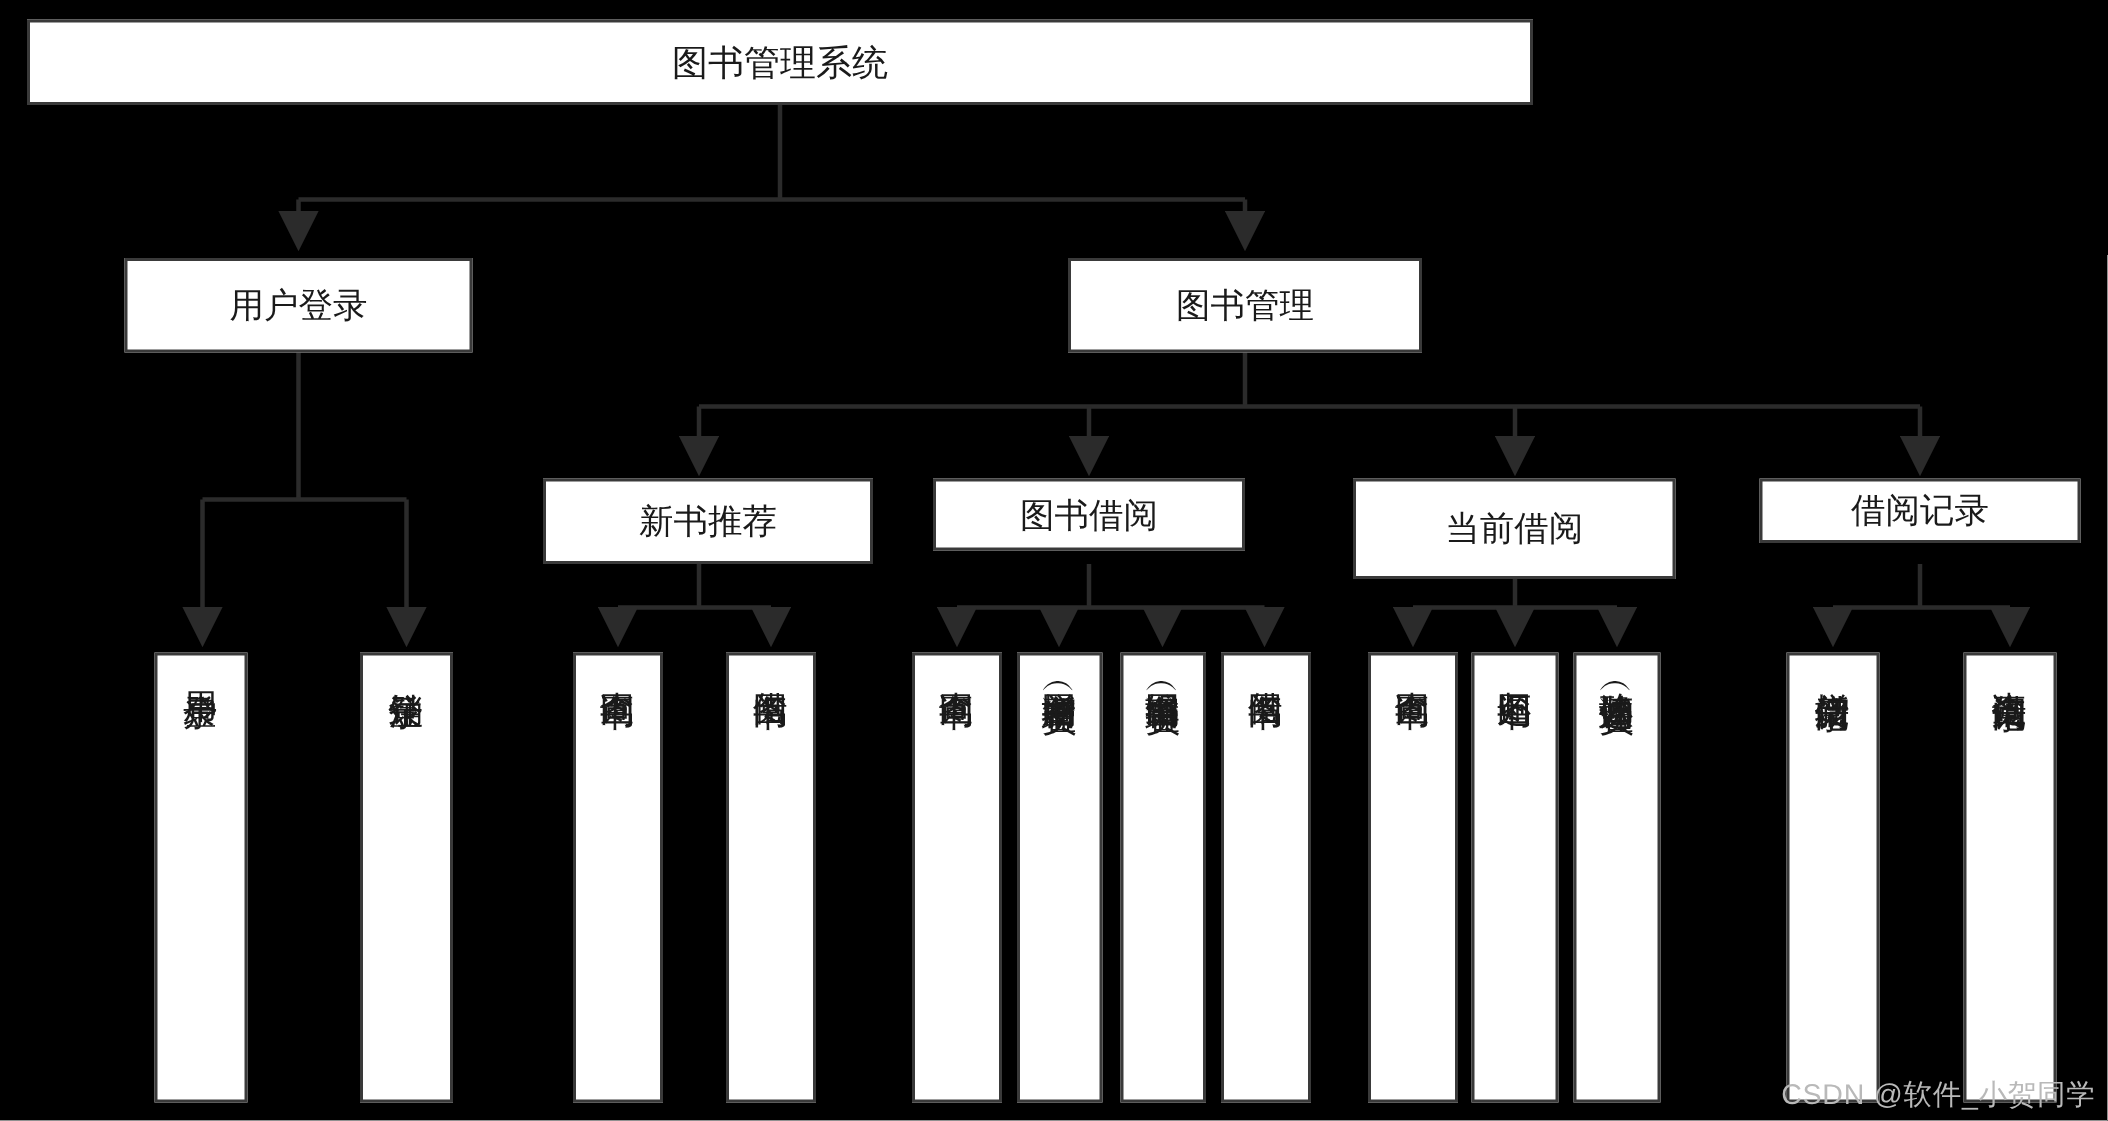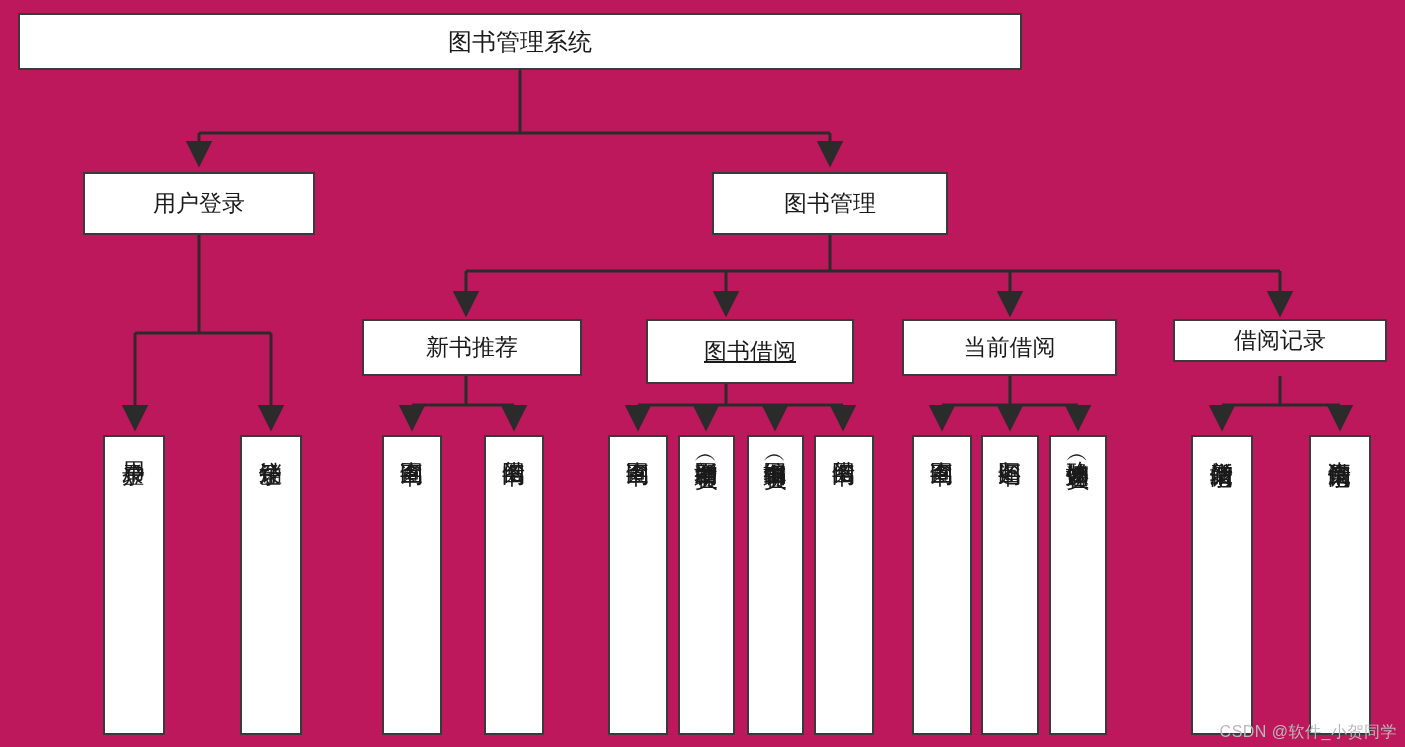--- a/index.html
+++ b/index.html
@@ -8,21 +8,21 @@
     padding: 0;
     background: #ffffff;
   }
   body {
     font-family: "Liberation Sans", "DejaVu Sans", sans-serif;
   }
   #canvas {
     position: relative;
     width: 1405px;
     height: 747px;
-    background: #be185d;
+    background: #000000;
     overflow: hidden;
   }
   #wires {
     position: absolute;
     left: 0;
     top: 0;
     width: 1405px;
     height: 747px;
     pointer-events: none;
   }
@@ -60,21 +60,21 @@
     color: #1a1a1a;
   }
   .leaf-mid {
     align-items: center;
     padding-top: 0;
   }
   .watermark {
     position: absolute;
     right: 8px;
     bottom: 4px;
-    font-size: 16px;
+    font-size: 19px;
     color: #b9b9b9;
     letter-spacing: 0.5px;
     white-space: nowrap;
   }
 </style>
 </head>
 <body>
 
 <div id="canvas">
 
@@ -135,24 +135,24 @@
   <div class="node lvl2" style="left:83px; top:172px; width:232px; height:63px;">
     <span>用户登录</span>
   </div>
   <div class="node lvl2" style="left:712px; top:172px; width:236px; height:63px;">
     <span>图书管理</span>
   </div>
 
   <div class="node lvl3" style="left:362px; top:319px; width:220px; height:57px;">
     <span>新书推荐</span>
   </div>
-  <div class="node lvl3" style="left:646px; top:319px; width:208px; height:65px;text-decoration:underline;">
+  <div class="node lvl3" style="left:622px; top:319px; width:208px; height:48px;">
     <span>图书借阅</span>
   </div>
-  <div class="node lvl3" style="left:902px; top:319px; width:215px; height:57px;">
+  <div class="node lvl3" style="left:902px; top:319px; width:215px; height:67px;">
     <span>当前借阅</span>
   </div>
   <div class="node lvl3" style="left:1173px; top:319px; width:214px; height:43px;">
     <span>借阅记录</span>
   </div>
 
   <div class="node leaf leaf-mid" style="left:103px; top:435px; width:62px; height:300px;">
     <span class="vtext">用户登录</span>
   </div>
   <div class="node leaf leaf-mid" style="left:240px; top:435px; width:62px; height:300px;">

